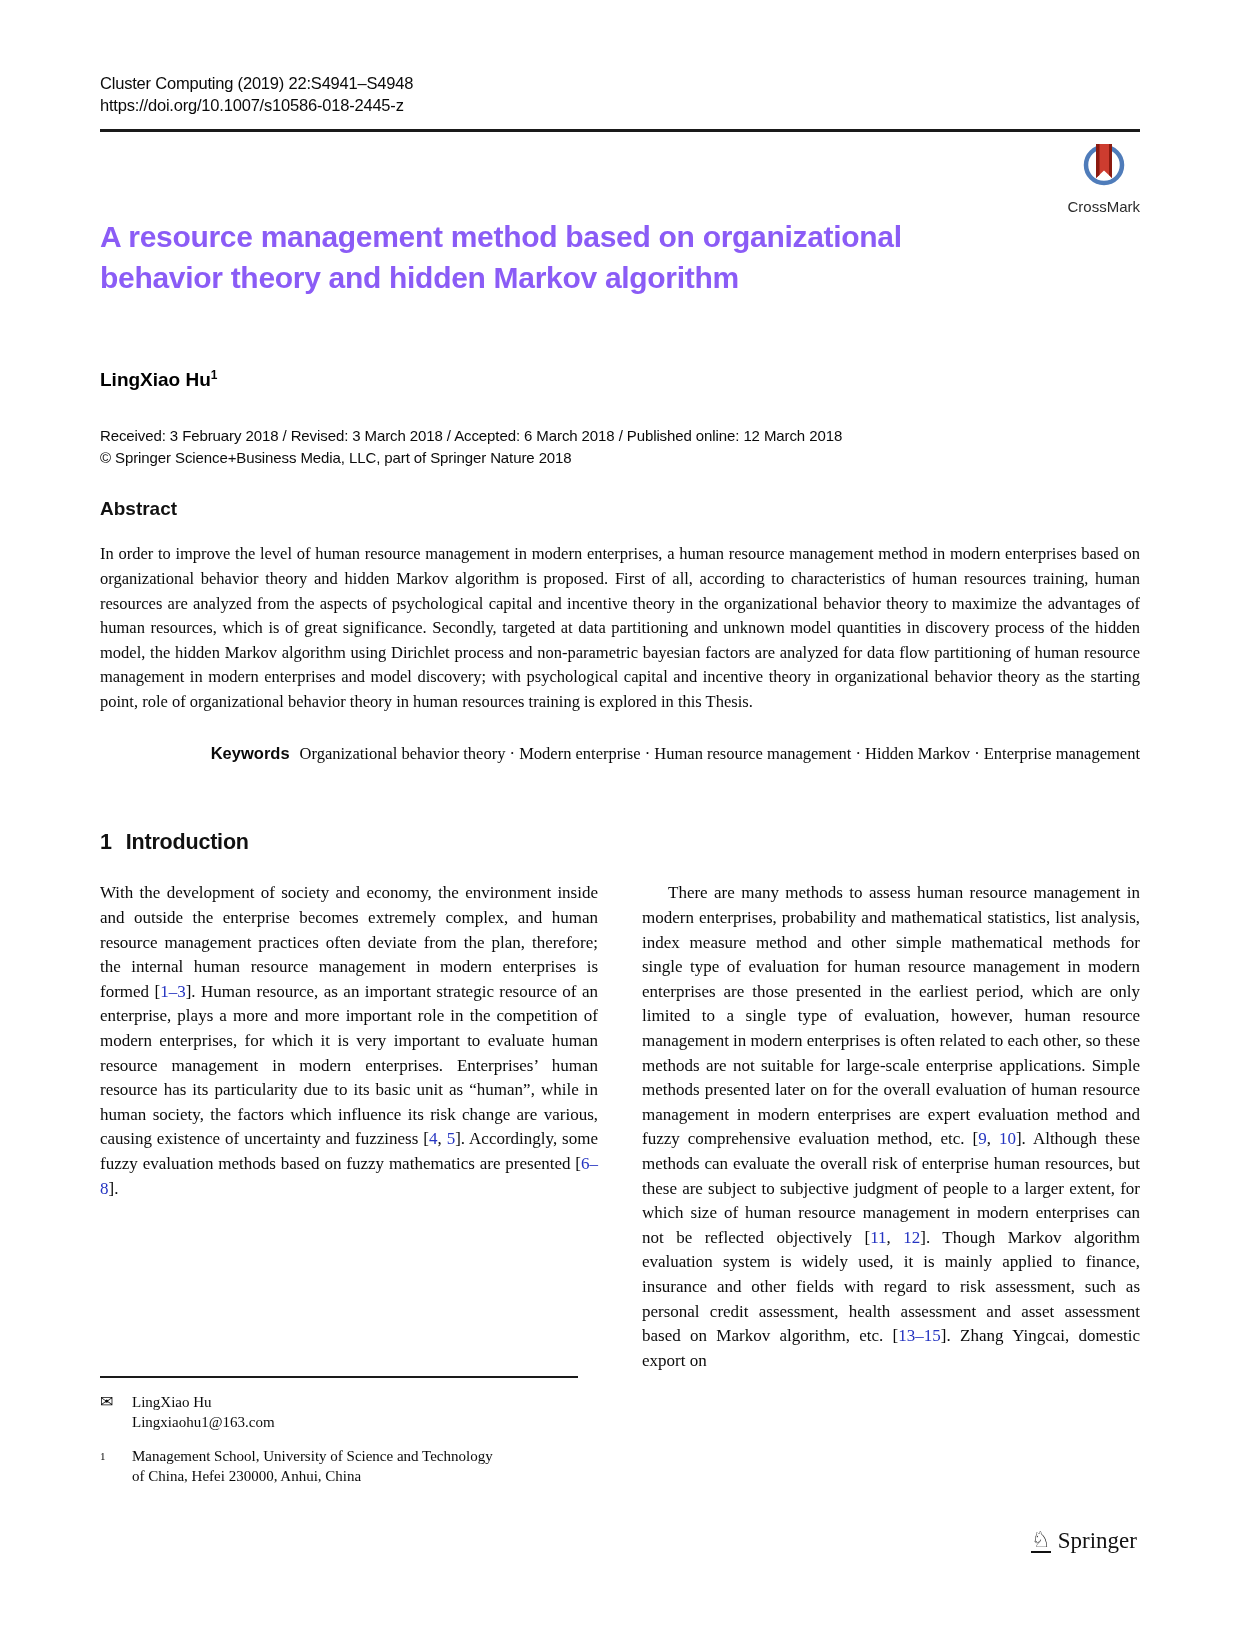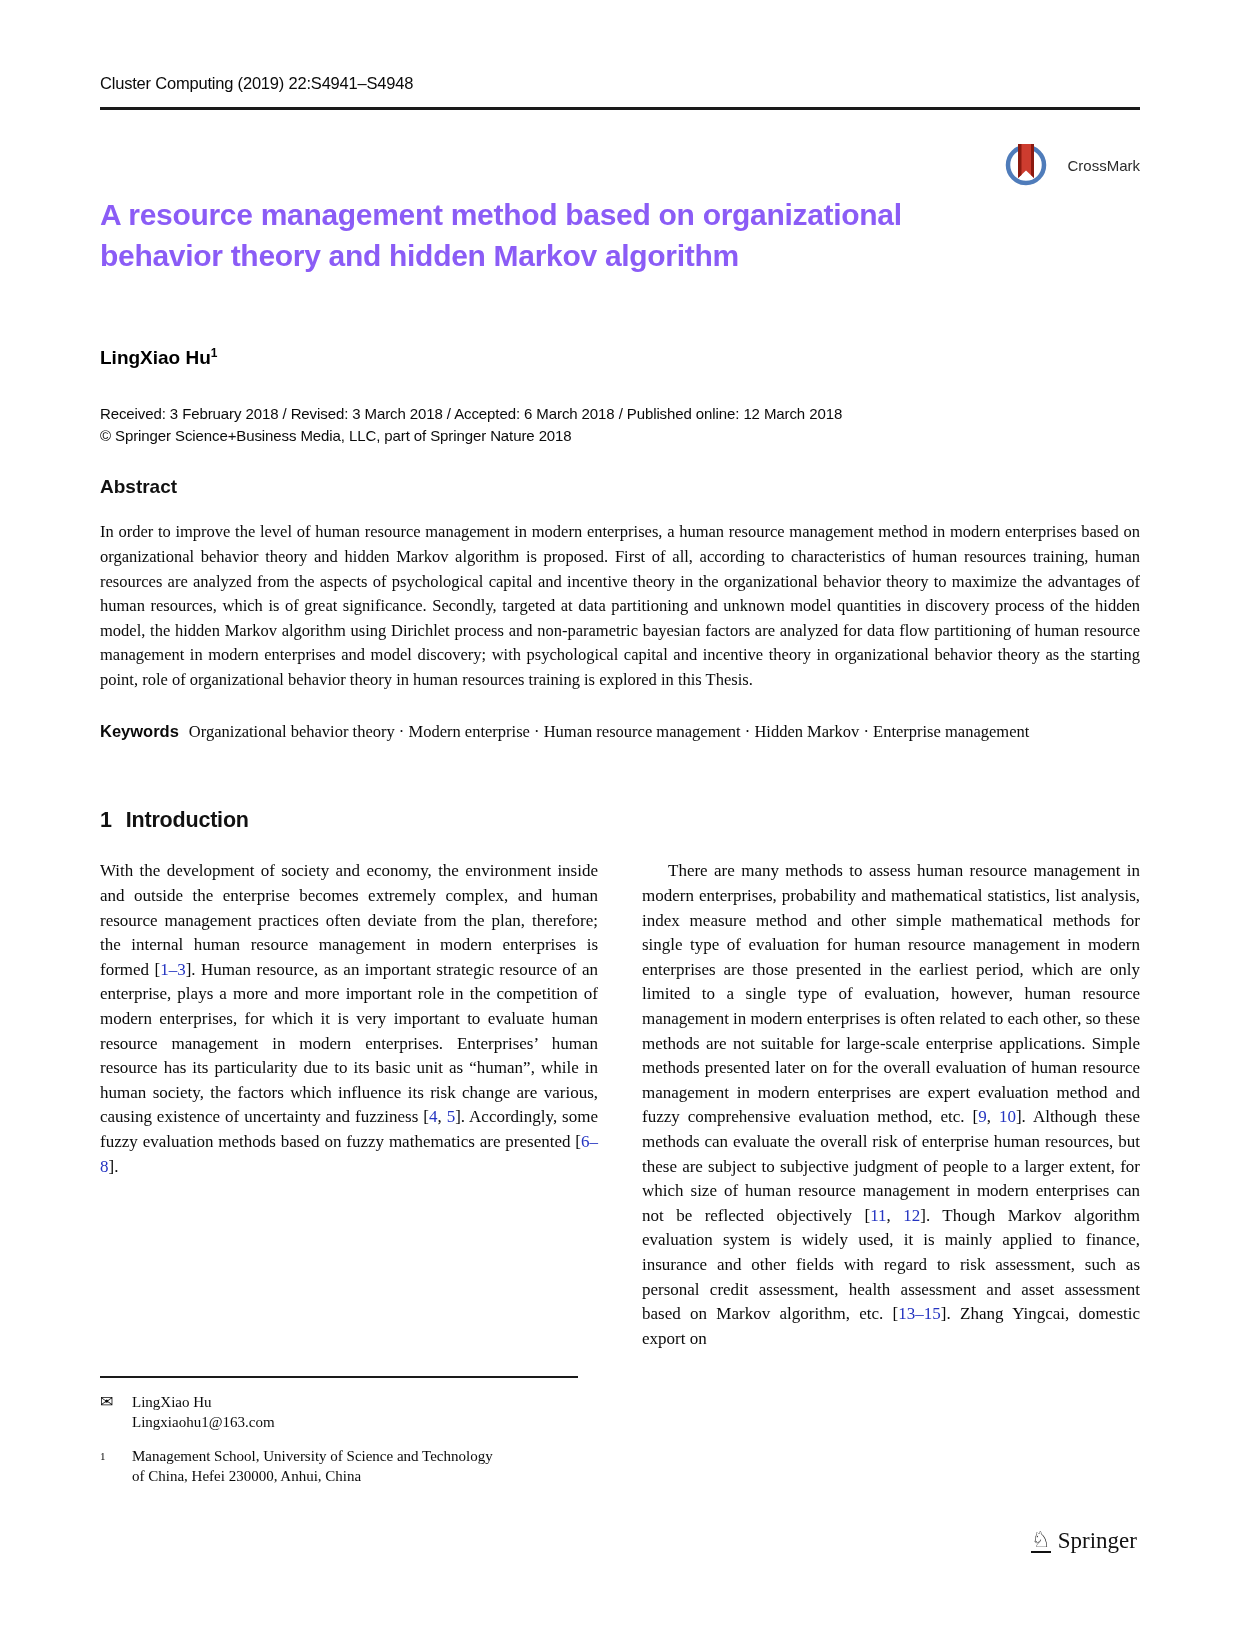--- a/index.html
+++ b/index.html
@@ -28,21 +28,21 @@
   .header-rule {
     margin-top: 13px;
     height: 3px;
     background: #1a1a1a;
     width: 1040px;
   }
   
   .crossmark {
     position: absolute;
     top: 138px; right: 100px;
-    display: flex; align-items: center; gap: 18px;
+    display: flex; align-items: center; gap: 6px; flex-direction: column;
   }
   .crossmark-label {
     font-size: 15px; color: #2b2b2b;
     font-family: "Liberation Sans", sans-serif;
   }
   
   .article-title {
     margin-top: 84px;
     width: 930px;
     font-size: 30px;
@@ -80,20 +80,21 @@
     text-align: justify;
     color: #0a0a0a;
   }
   .keywords-line {
     margin-top: 27px;
     width: 1040px;
     font-family: "Liberation Serif", serif;
     font-size: 16.5px;
     line-height: 25px;
     color: #0a0a0a;
+    text-align: right;
   }
   .keywords-label {
     font-family: "Liberation Sans", sans-serif;
     font-weight: bold;
     font-size: 16.5px;
     margin-right: 10px;
   }
   
   .section-heading {
     margin-top: 64px;
@@ -153,20 +154,21 @@
     padding-bottom: 0px;
   }
 </style>
 </head>
 <body>
 
 <div class="page">
 
   <div class="journal-header">
     <div>Cluster Computing (2019) 22:S4941–S4948</div>
+    <div>https://doi.org/10.1007/s10586-018-2445-z</div>
   </div>
   <div class="header-rule"></div>
 
   <div class="crossmark">
     <span>
       <svg width="46" height="50" viewBox="0 0 46 50">
         <circle cx="23" cy="27" r="18" fill="none" stroke="#4f7cba" stroke-width="4.5"></circle>
         <polygon points="15,6 31,6 31,40 23,32.5 15,40" fill="#cd3c2f"></polygon>
         <polygon points="15,6 18.5,6 18.5,37 15,40" fill="#8b1a10"></polygon>
         <polygon points="28,6 31,6 31,40 28,37" fill="#8b1a10"></polygon>

